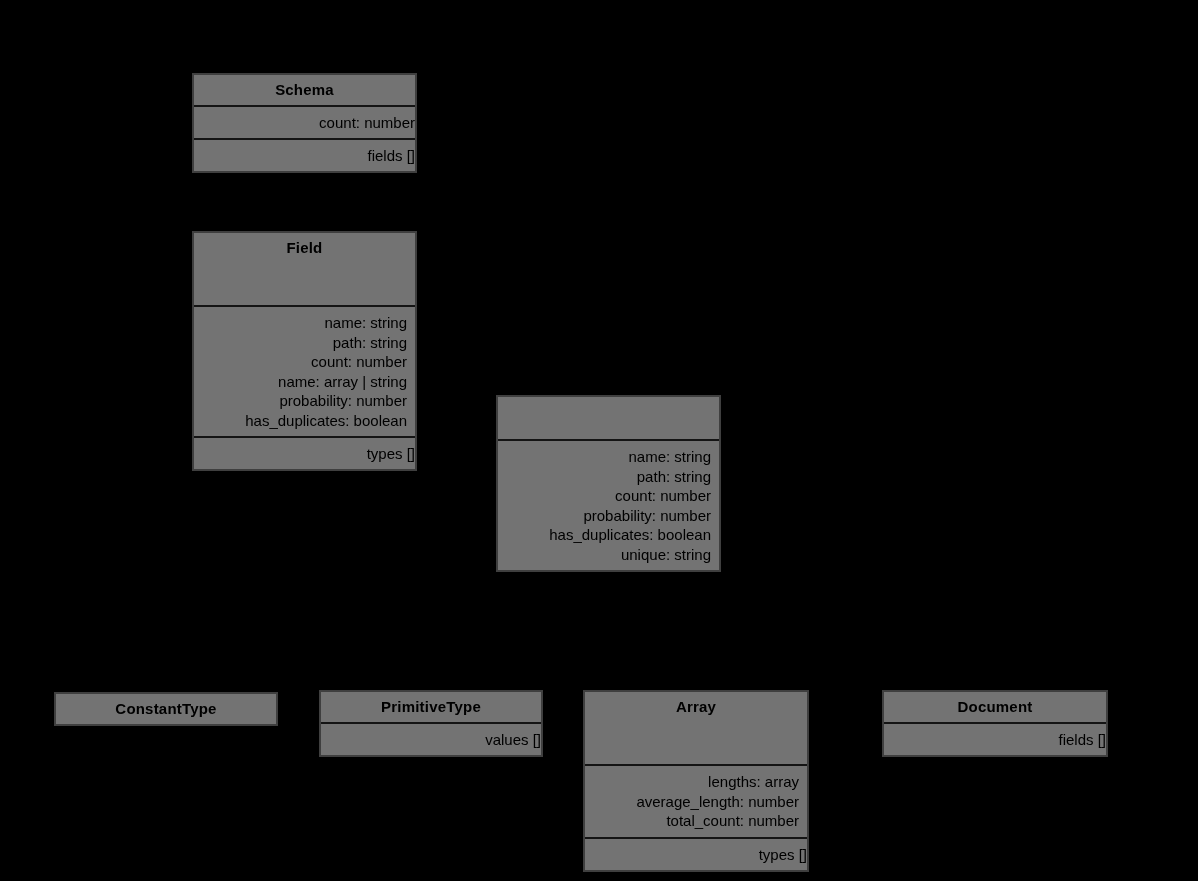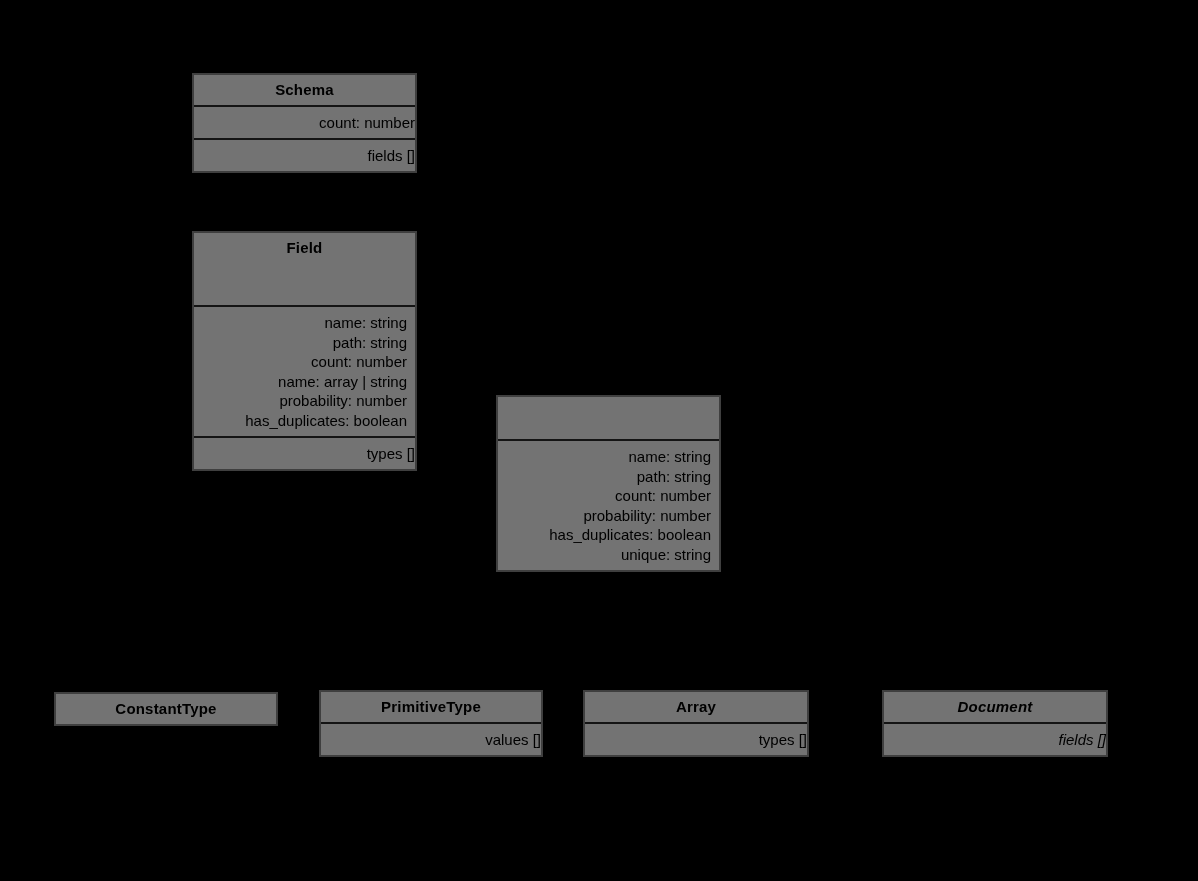--- a/index.html
+++ b/index.html
@@ -96,25 +96,30 @@
 
   <div class="uml-class" style="left:319px; top:690px; width:224px;">
     <div class="uml-title">PrimitiveType</div>
     <div class="uml-comp uml-row">
       <span class="attr-line">values []</span>
     </div>
   </div>
 
   <div class="uml-class" style="left:583px; top:690px; width:226px;">
     <div class="uml-title">Array</div>
+    <div class="uml-comp uml-attrs">
+      <div class="attr-line">lengths: array</div>
+      <div class="attr-line">average_length: number</div>
+      <div class="attr-line">total_count: number</div>
+    </div>
     <div class="uml-comp uml-row">
       <span class="attr-line">types []</span>
     </div>
   </div>
 
-  <div class="uml-class" style="left:882px; top:690px; width:226px;font-style:italic;">
+  <div class="uml-class" style="left:882px; top:690px; width:226px;">
     <div class="uml-title">Document</div>
     <div class="uml-comp uml-row">
       <span class="attr-line">fields []</span>
     </div>
   </div>
 
 </div>
 
 </body></html>

